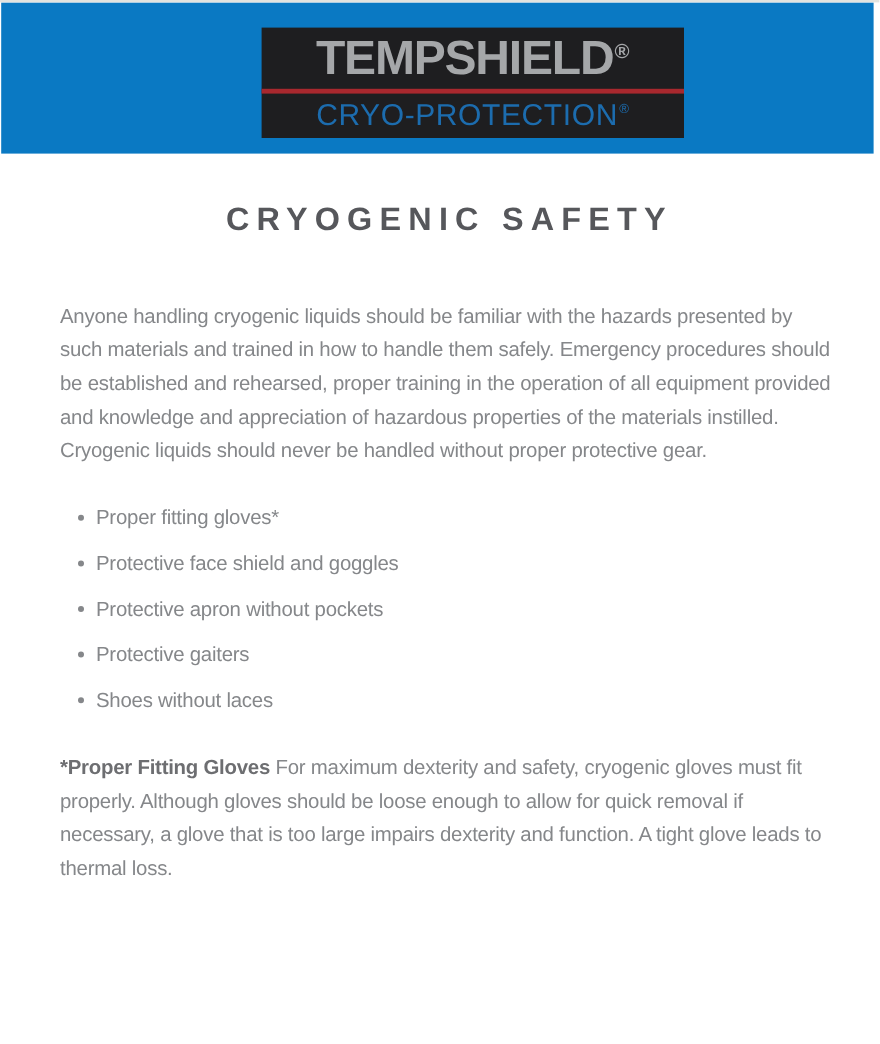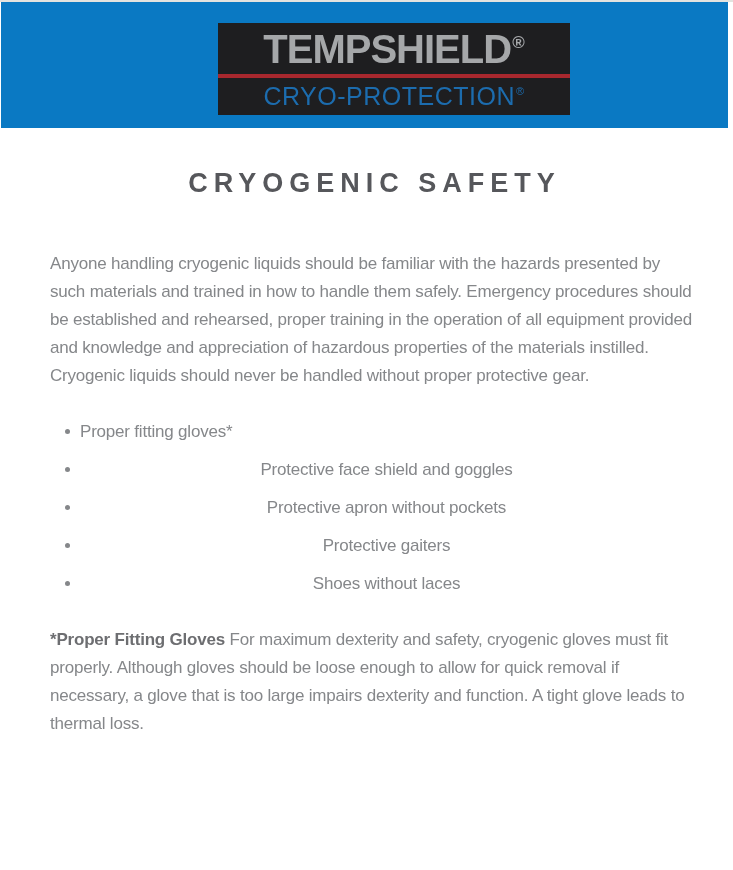--- a/index.html
+++ b/index.html
@@ -111,21 +111,21 @@
   p.apparel-intro { margin-top: 28px; }
   ul.apparel-list {
     margin-top: 28px;
     list-style: none;
   }
   ul.apparel-list li {
     position: relative;
     padding-left: 30px;
     line-height: 28px;
   }
-  ul.apparel-list li + li { margin-top: 10px; text-align: center; }
+  ul.apparel-list li + li { margin-top: 10px; }
   ul.apparel-list li::before {
     content: "";
     position: absolute;
     left: 15px;
     top: 11px;
     width: 5px;
     height: 5px;
     border-radius: 50%;
     background: var(--body_gray);
   }

